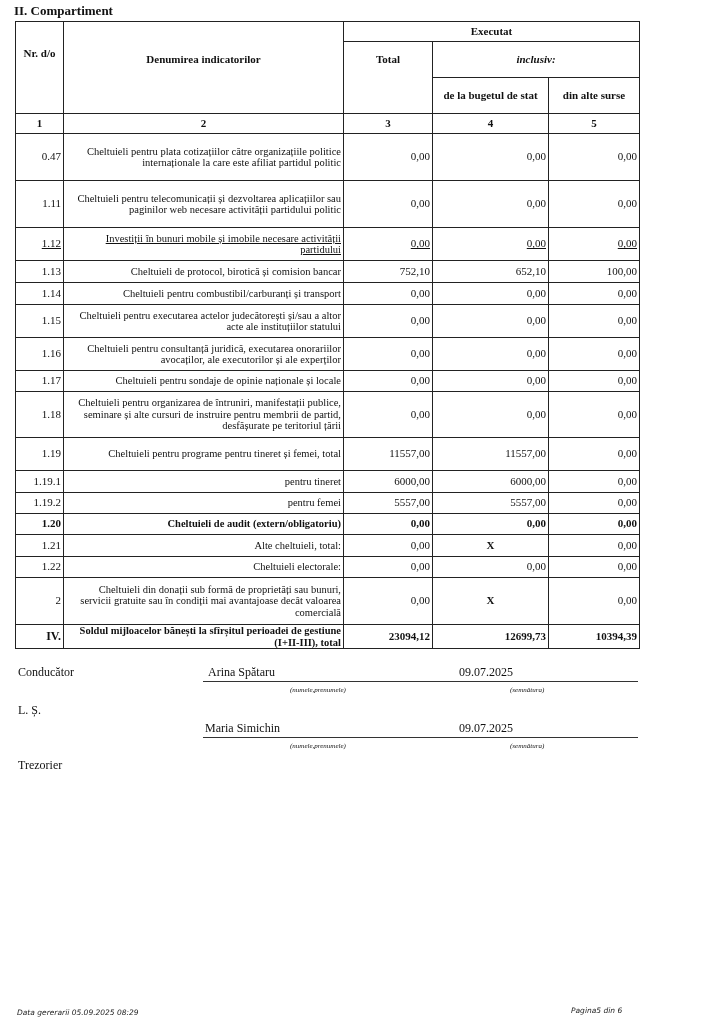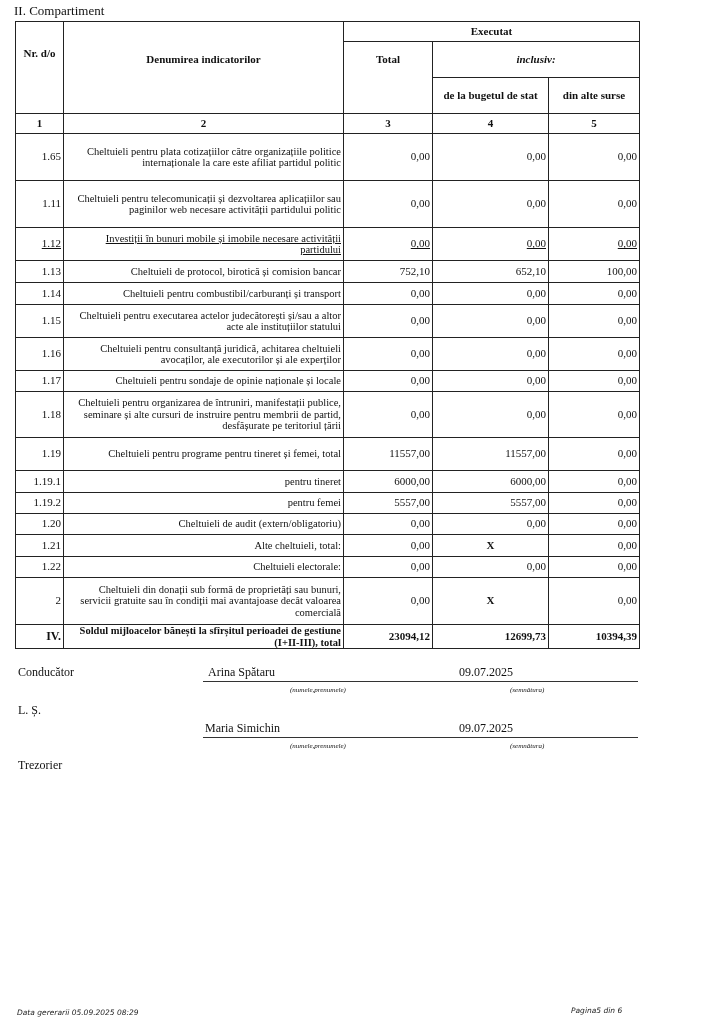--- a/index.html
+++ b/index.html
@@ -1,18 +1,18 @@
 <!DOCTYPE html>
 <html><head>
 <meta charset="utf-8">
 <style>
   html, body { margin: 0; padding: 0; background: #fff; }
   body { width: 709px; height: 1024px; position: relative; overflow: hidden;
          font-family: "Liberation Serif", serif; color: #111; }
-  .section-title { position: absolute; left: 14px; top: 3px; font-size: 13px; font-weight: normal; }
+  .section-title { position: absolute; left: 14px; top: 3px; font-size: 13px; font-weight: bold; }
   table.report { position: absolute; left: 15px; top: 21px; border-collapse: collapse;
                  table-layout: fixed; width: 624px; font-size: 10.5px; line-height: 11.5px; }
   table.report td, table.report th { border: 1.5px solid #222; padding: 0 2px; vertical-align: middle; }
   table.report th { font-weight: bold; text-align: center; font-size: 11px; }
   th.ital { font-style: italic; }
   td.nr { text-align: right; padding-right: 1px; font-size: 11px; }
   td.desc { text-align: right; padding-left: 2px; }
   td.num { text-align: right; padding-right: 2px; font-size: 11px; }
   td.x { text-align: center; font-weight: bold; font-size: 11px; }
   tr.bold td { font-weight: bold; }
@@ -53,21 +53,21 @@
     <tr class="colnums">
       <th>1</th>
       <th>2</th>
       <th>3</th>
       <th>4</th>
       <th>5</th>
     </tr>
   </thead>
   <tbody id="tbody">
       <tr style="height: 47px;">
-        <td class="nr">1.65</td>
+        <td class="nr">0.47</td>
         <td class="desc">Cheltuieli pentru plata cotizațiilor către organizațiile politice internaționale la care este afiliat partidul politic</td>
         <td class="num">0,00</td>
         <td class="num">0,00</td>
         <td class="num">0,00</td>
       </tr>
       <tr style="height: 47px;">
         <td class="nr">1.11</td>
         <td class="desc">Cheltuieli pentru telecomunicații și dezvoltarea aplicațiilor sau paginilor web necesare activității partidului politic</td>
         <td class="num">0,00</td>
         <td class="num">0,00</td>
@@ -96,21 +96,21 @@
       </tr>
       <tr style="height: 33px;">
         <td class="nr">1.15</td>
         <td class="desc">Cheltuieli pentru executarea actelor judecătorești și/sau a altor acte ale instituțiilor statului</td>
         <td class="num">0,00</td>
         <td class="num">0,00</td>
         <td class="num">0,00</td>
       </tr>
       <tr style="height: 33px;">
         <td class="nr">1.16</td>
-        <td class="desc">Cheltuieli pentru consultanță juridică, achitarea cheltuieli avocaților, ale executorilor și ale experților</td>
+        <td class="desc">Cheltuieli pentru consultanță juridică, executarea onorariilor avocaților, ale executorilor și ale experților</td>
         <td class="num">0,00</td>
         <td class="num">0,00</td>
         <td class="num">0,00</td>
       </tr>
       <tr style="height: 21px;">
         <td class="nr">1.17</td>
         <td class="desc">Cheltuieli pentru sondaje de opinie naționale și locale</td>
         <td class="num">0,00</td>
         <td class="num">0,00</td>
         <td class="num">0,00</td>
@@ -136,21 +136,21 @@
         <td class="num">6000,00</td>
         <td class="num">0,00</td>
       </tr>
       <tr style="height: 21px;">
         <td class="nr">1.19.2</td>
         <td class="desc">pentru femei</td>
         <td class="num">5557,00</td>
         <td class="num">5557,00</td>
         <td class="num">0,00</td>
       </tr>
-      <tr style="height: 21px;">
+      <tr style="height: 21px; font-weight: bold;">
         <td class="nr">1.20</td>
         <td class="desc">Cheltuieli de audit (extern/obligatoriu)</td>
         <td class="num">0,00</td>
         <td class="num">0,00</td>
         <td class="num">0,00</td>
       </tr>
       <tr style="height: 22px;">
         <td class="nr">1.21</td>
         <td class="desc">Alte cheltuieli, total:</td>
         <td class="num">0,00</td>

